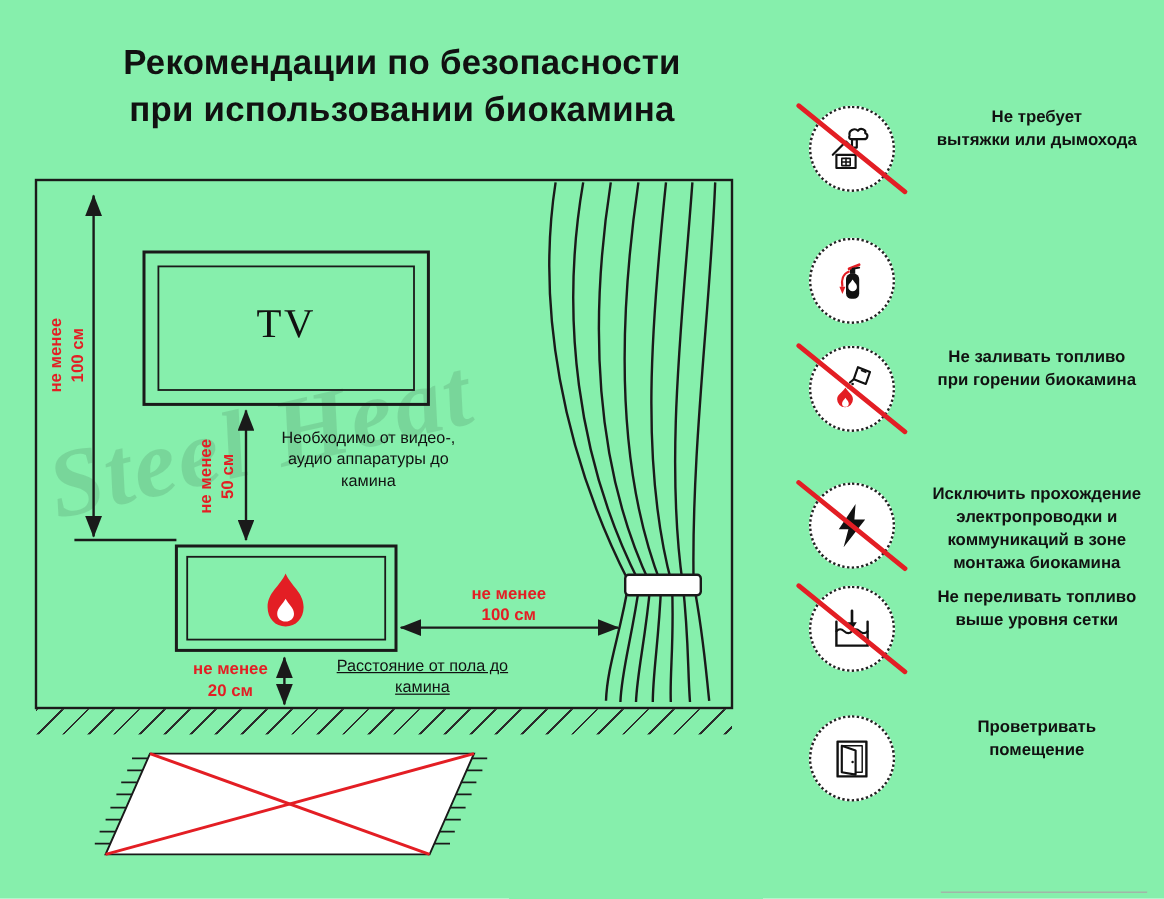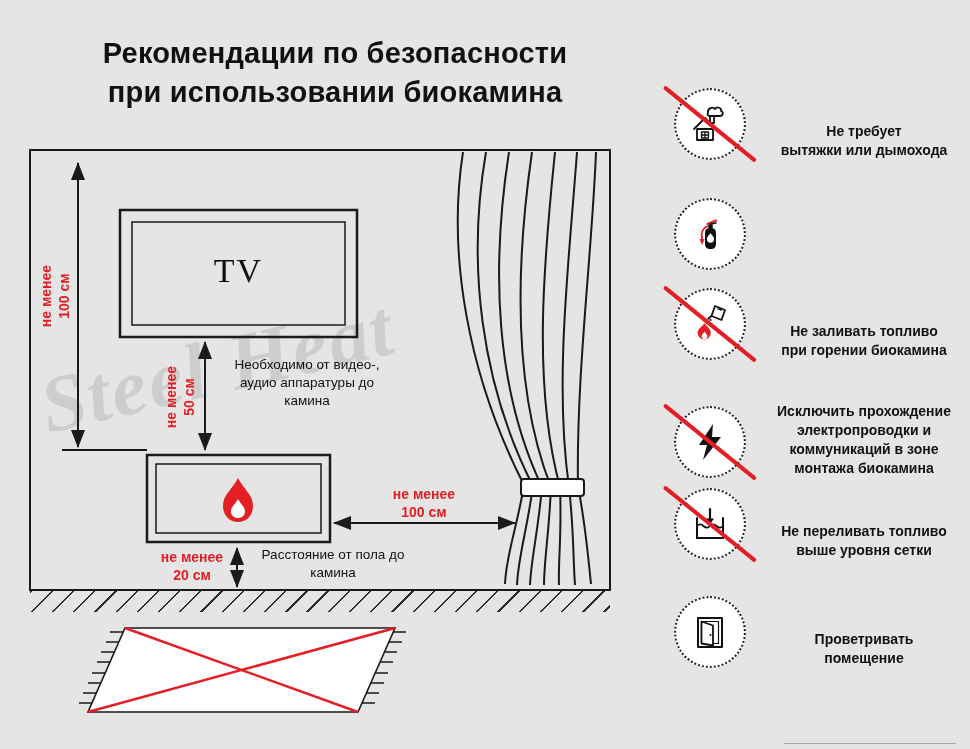--- a/index.html
+++ b/index.html
@@ -2,21 +2,21 @@
 <html><head>
 <meta charset="utf-8">
 <style>
   * { margin:0; padding:0; box-sizing:border-box; }
   html,body { background:#fff; }
   body {
     width:970px; height:749px;
     font-family:"Liberation Sans", sans-serif;
     color:#1a1a1a;
   }
-  .page { position:relative; width:970px; height:749px; background:#e5e5e5; overflow:hidden; }
+  .page { position:relative; width:970px; height:749px; background:#86efac; overflow:hidden; }
   .abs { position:absolute; }
 
   .title {
     left:60px; top:34px; width:550px;
     text-align:center; font-size:29px; font-weight:700; line-height:1.35;
     white-space:pre-line; letter-spacing:.2px; color:#111;
   }
 
   .watermark {
     left:42px; top:362px; width:560px;
@@ -40,29 +40,29 @@
   .dim-vert { transform:rotate(-90deg); transform-origin:center; }
   .dim-ceiling { left:0px;  top:277px; width:114px; height:38px; }
   .dim-tvgap   { left:131px; top:379px; width:100px; height:36px; }
   .dim-curtain { left:374px; top:486px; width:100px; }
   .dim-floor   { left:150px; top:549px; width:84px; }
 
   .note {
     font-size:13.5px; color:#111; text-align:center; line-height:1.32; white-space:pre-line;
   }
   .note-tv    { left:212px; top:356px; width:190px; }
-  .note-floor { left:240px; top:546px; width:186px; }
+  .note-floor { left:259px; top:546px; width:186px;text-decoration:underline; }
 
   .floor-hatch {
     left:30px; top:591px; width:580px; height:21px;
     background:repeating-linear-gradient(135deg, #2b2b2b 0 1.6px, transparent 1.6px 15px);
   }
 
   
-  .rule { position:absolute; left:674px; width:292px; display:flex; align-items:flex-end; gap:16px; }
+  .rule { position:absolute; left:674px; width:292px; display:flex; align-items:flex-start; gap:16px; }
   .icon-wrap { position:relative; width:72px; height:72px; flex:0 0 72px; }
   .icon-circle {
     width:72px; height:72px; border:2.5px dotted #222; border-radius:50%;
     display:flex; align-items:center; justify-content:center; background:#fff;
   }
   .strike {
     position:absolute; width:118px; height:3.6px; background:#e31e24;
     left:-23px; top:34px; transform:rotate(39deg); border-radius:2px;
   }
   .rule-text {

